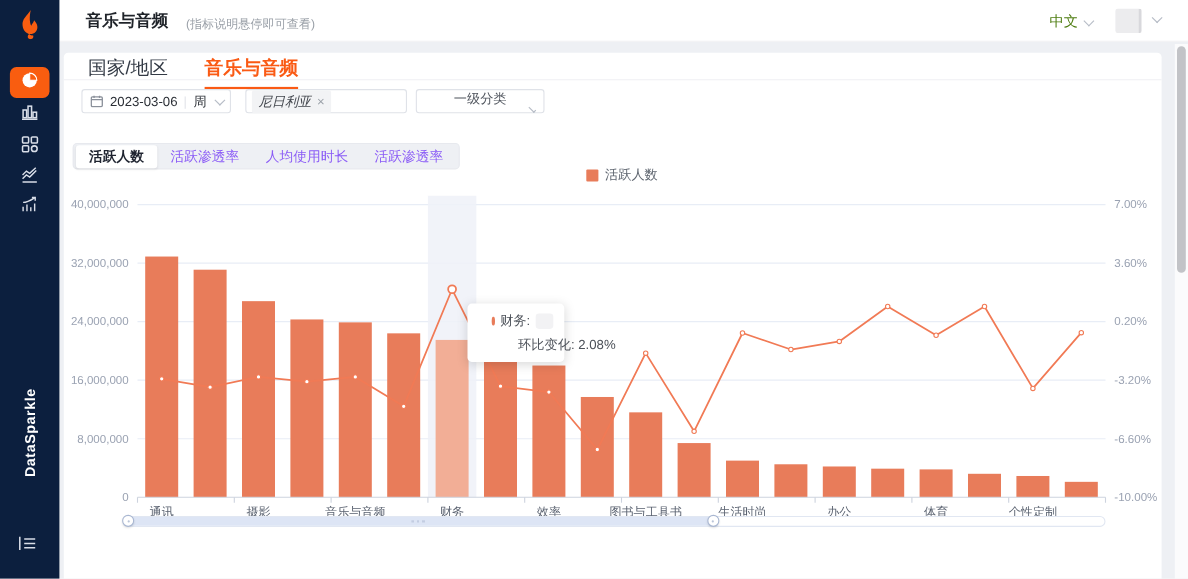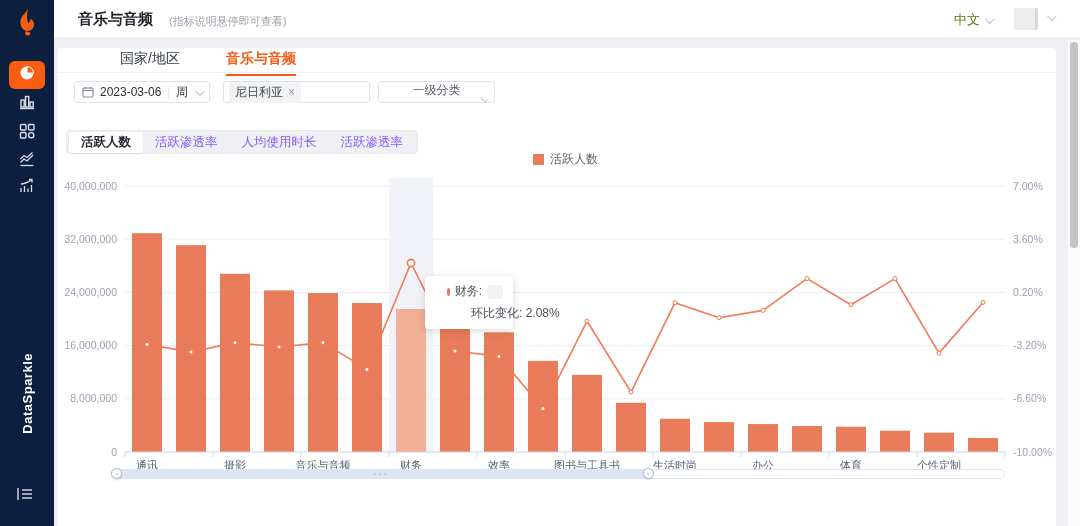--- a/index.html
+++ b/index.html
@@ -21,29 +21,29 @@
   .h-hint { position:absolute; left:115px; top:14px; font-size:11px; color:#9aa0a8; }
   .h-lang { position:absolute; right:88px; top:11px; font-size:13px; color:#4d7c0f; cursor:pointer; }
   .h-lang .chev { margin-left:5px; }
   .h-avatar { position:absolute; right:42px; top:8px; width:24px; height:22px; background:#ececee; border-right:3px solid #d8d8dc; border-radius:2px; cursor:pointer; }
   .h-user-chev { position:absolute; right:26px; top:14px; cursor:pointer; }
 
   
   #card { position:absolute; left:58px; top:48px; width:998px; height:478px; background:#fff; border-radius:4px 4px 0 0; z-index:10; }
 
   .tabbar { position:absolute; left:0; top:0; width:100%; height:25px; border-bottom:1px solid #f0f1f4; }
-  .tab { position:absolute; top:2px; font-size:14px; cursor:pointer;margin-left:40px; }
+  .tab { position:absolute; top:2px; font-size:17px; cursor:pointer; }
   .tab-inactive { left:22px; color:#333a45; }
   .tab-active { left:128px; color:#fa5a14; font-weight:600; padding-bottom:6px; border-bottom:2px solid #fa5a14; }
 
   .filter-row { position:absolute; top:33px; left:0; width:100%; height:24px; }
   .f-input { position:absolute; top:0; height:22px; border:1px solid #dfe2e8; border-radius:3px; background:#fff; display:flex; align-items:center; font-size:12px; color:#2b2f36; }
   .f-date { left:16px; width:136px; padding:0 7px; }
   .f-date .sep { color:#e3e5ea; margin:0 6px 0 auto; }
-  .f-region { left:165px; width:147px; padding:0 5px; }
+  .f-region { left:165px; width:147px; padding:0 5px;font-style:italic; }
   .f-select { left:320px; width:117px; padding:0 8px; color:#51565f;flex-direction:column; }
   .f-select .chev { margin-left:auto; }
   .region-tag { background:#f2f3f5; border-radius:2px; padding:2px 6px; font-size:12px; color:#42464d; display:flex; align-items:center; gap:5px; }
   .region-tag .x { color:#9aa0a8; font-size:12px; cursor:pointer; }
   .cal-ico { margin-right:6px; display:inline-flex; }
 
   .metric-tabs { position:absolute; left:8px; top:82px; height:24px; display:flex; align-items:center; background:#eef0f4; border:1px solid #e7e9ee; border-radius:4px; padding:2px; }
   .mtab { font-size:12.5px; color:#8b5cf6; padding:2px 12px; border-radius:3px; cursor:pointer; white-space:nowrap; }
   .mtab.on { background:#fff; color:#1f2430; font-weight:700; box-shadow:0 1px 2px rgba(0,0,0,.06); }
 

